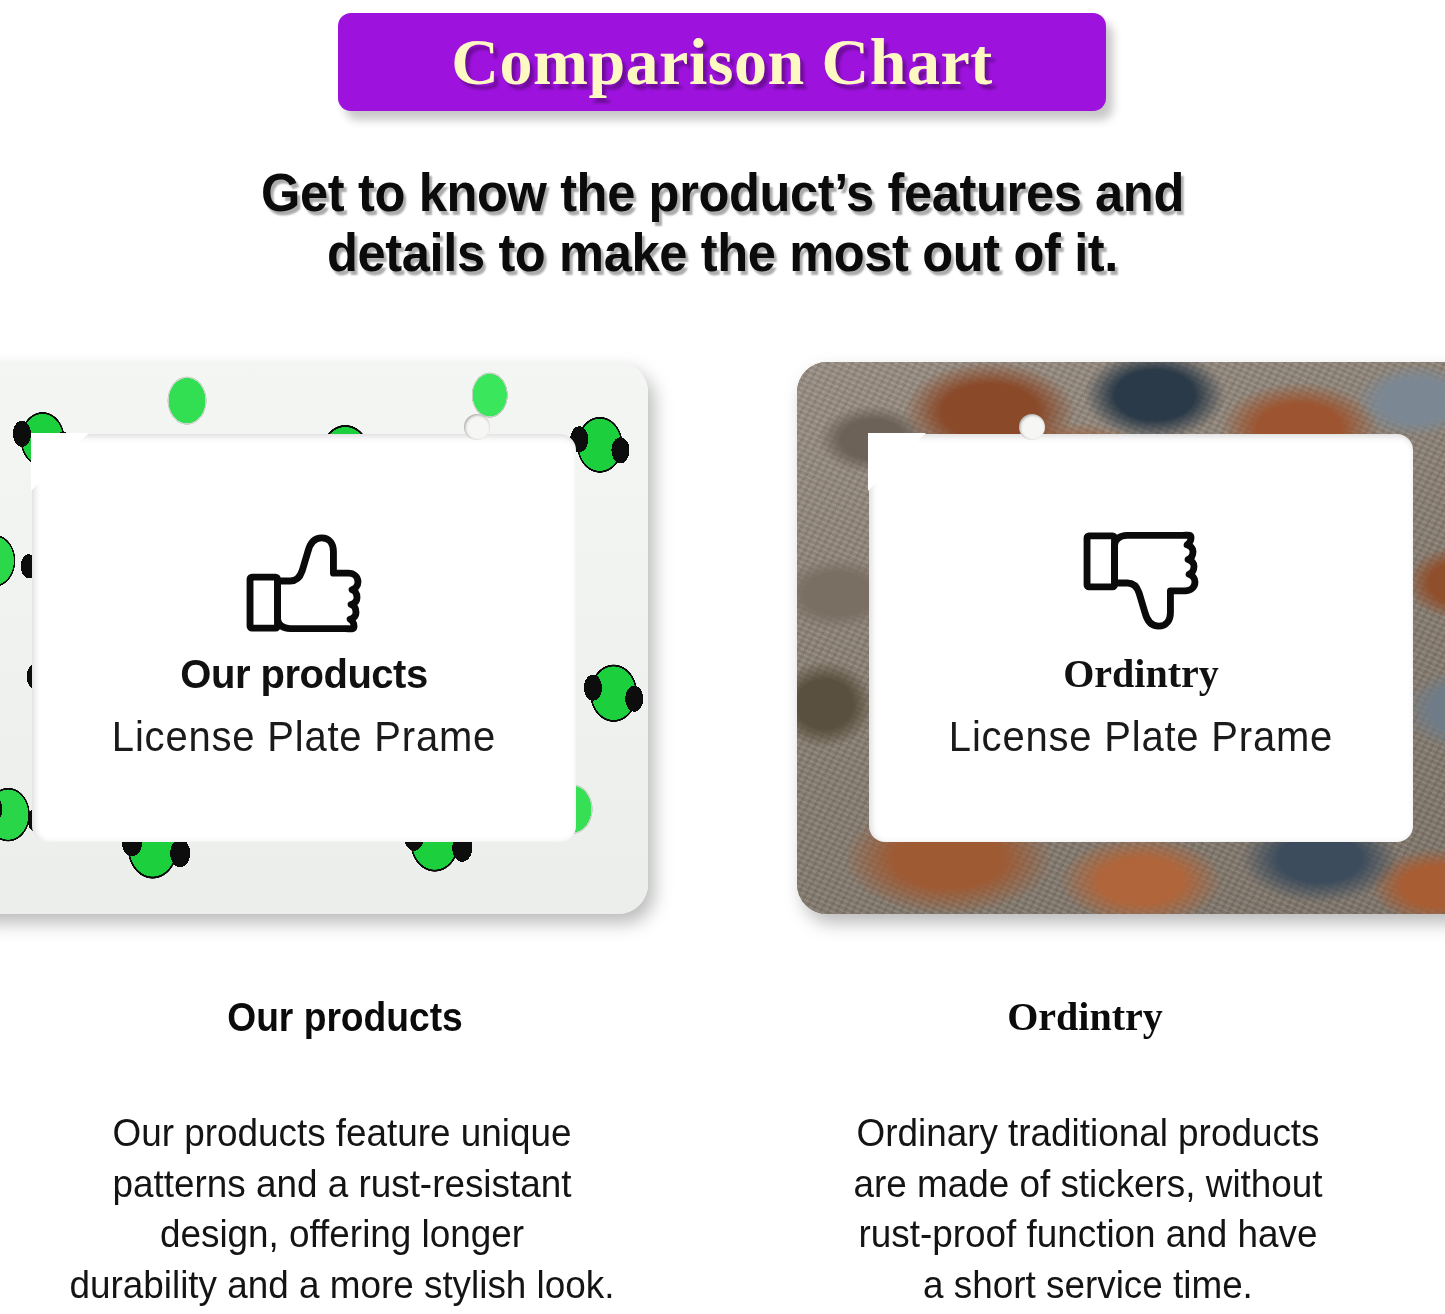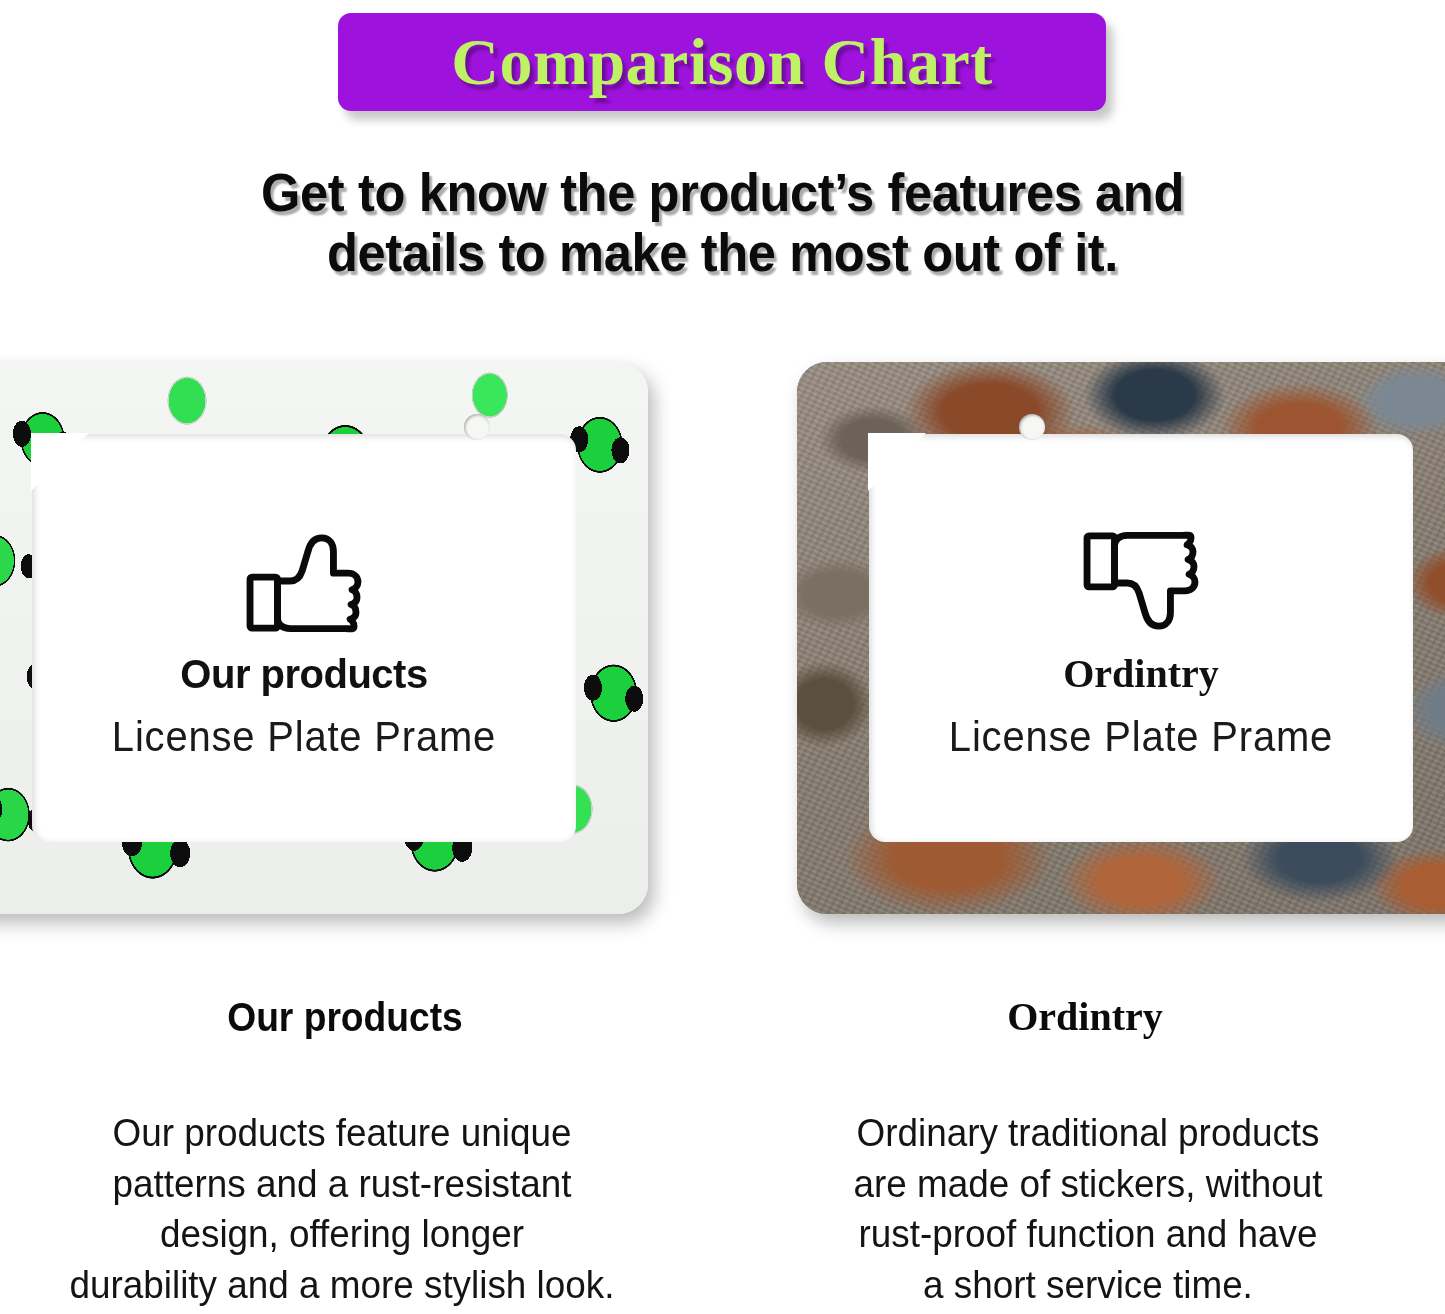--- a/index.html
+++ b/index.html
@@ -27,21 +27,21 @@
     border-radius: 13px;
     box-shadow: 7px 9px 10px rgba(0,0,0,0.22);
     display: flex;
     align-items: center;
     justify-content: center;
   }
   #banner-title {
     font-family: "Liberation Serif", serif;
     font-weight: bold;
     font-size: 66px;
-    color: #bef264;
+    color: #fef9c3;
     letter-spacing: 0.5px;
     text-shadow: 4px 5px 3px rgba(0,0,0,0.30);
     white-space: nowrap;
     line-height: 1;
   }
 
   
   #subtitle {
     position: absolute;
     left: 0;

